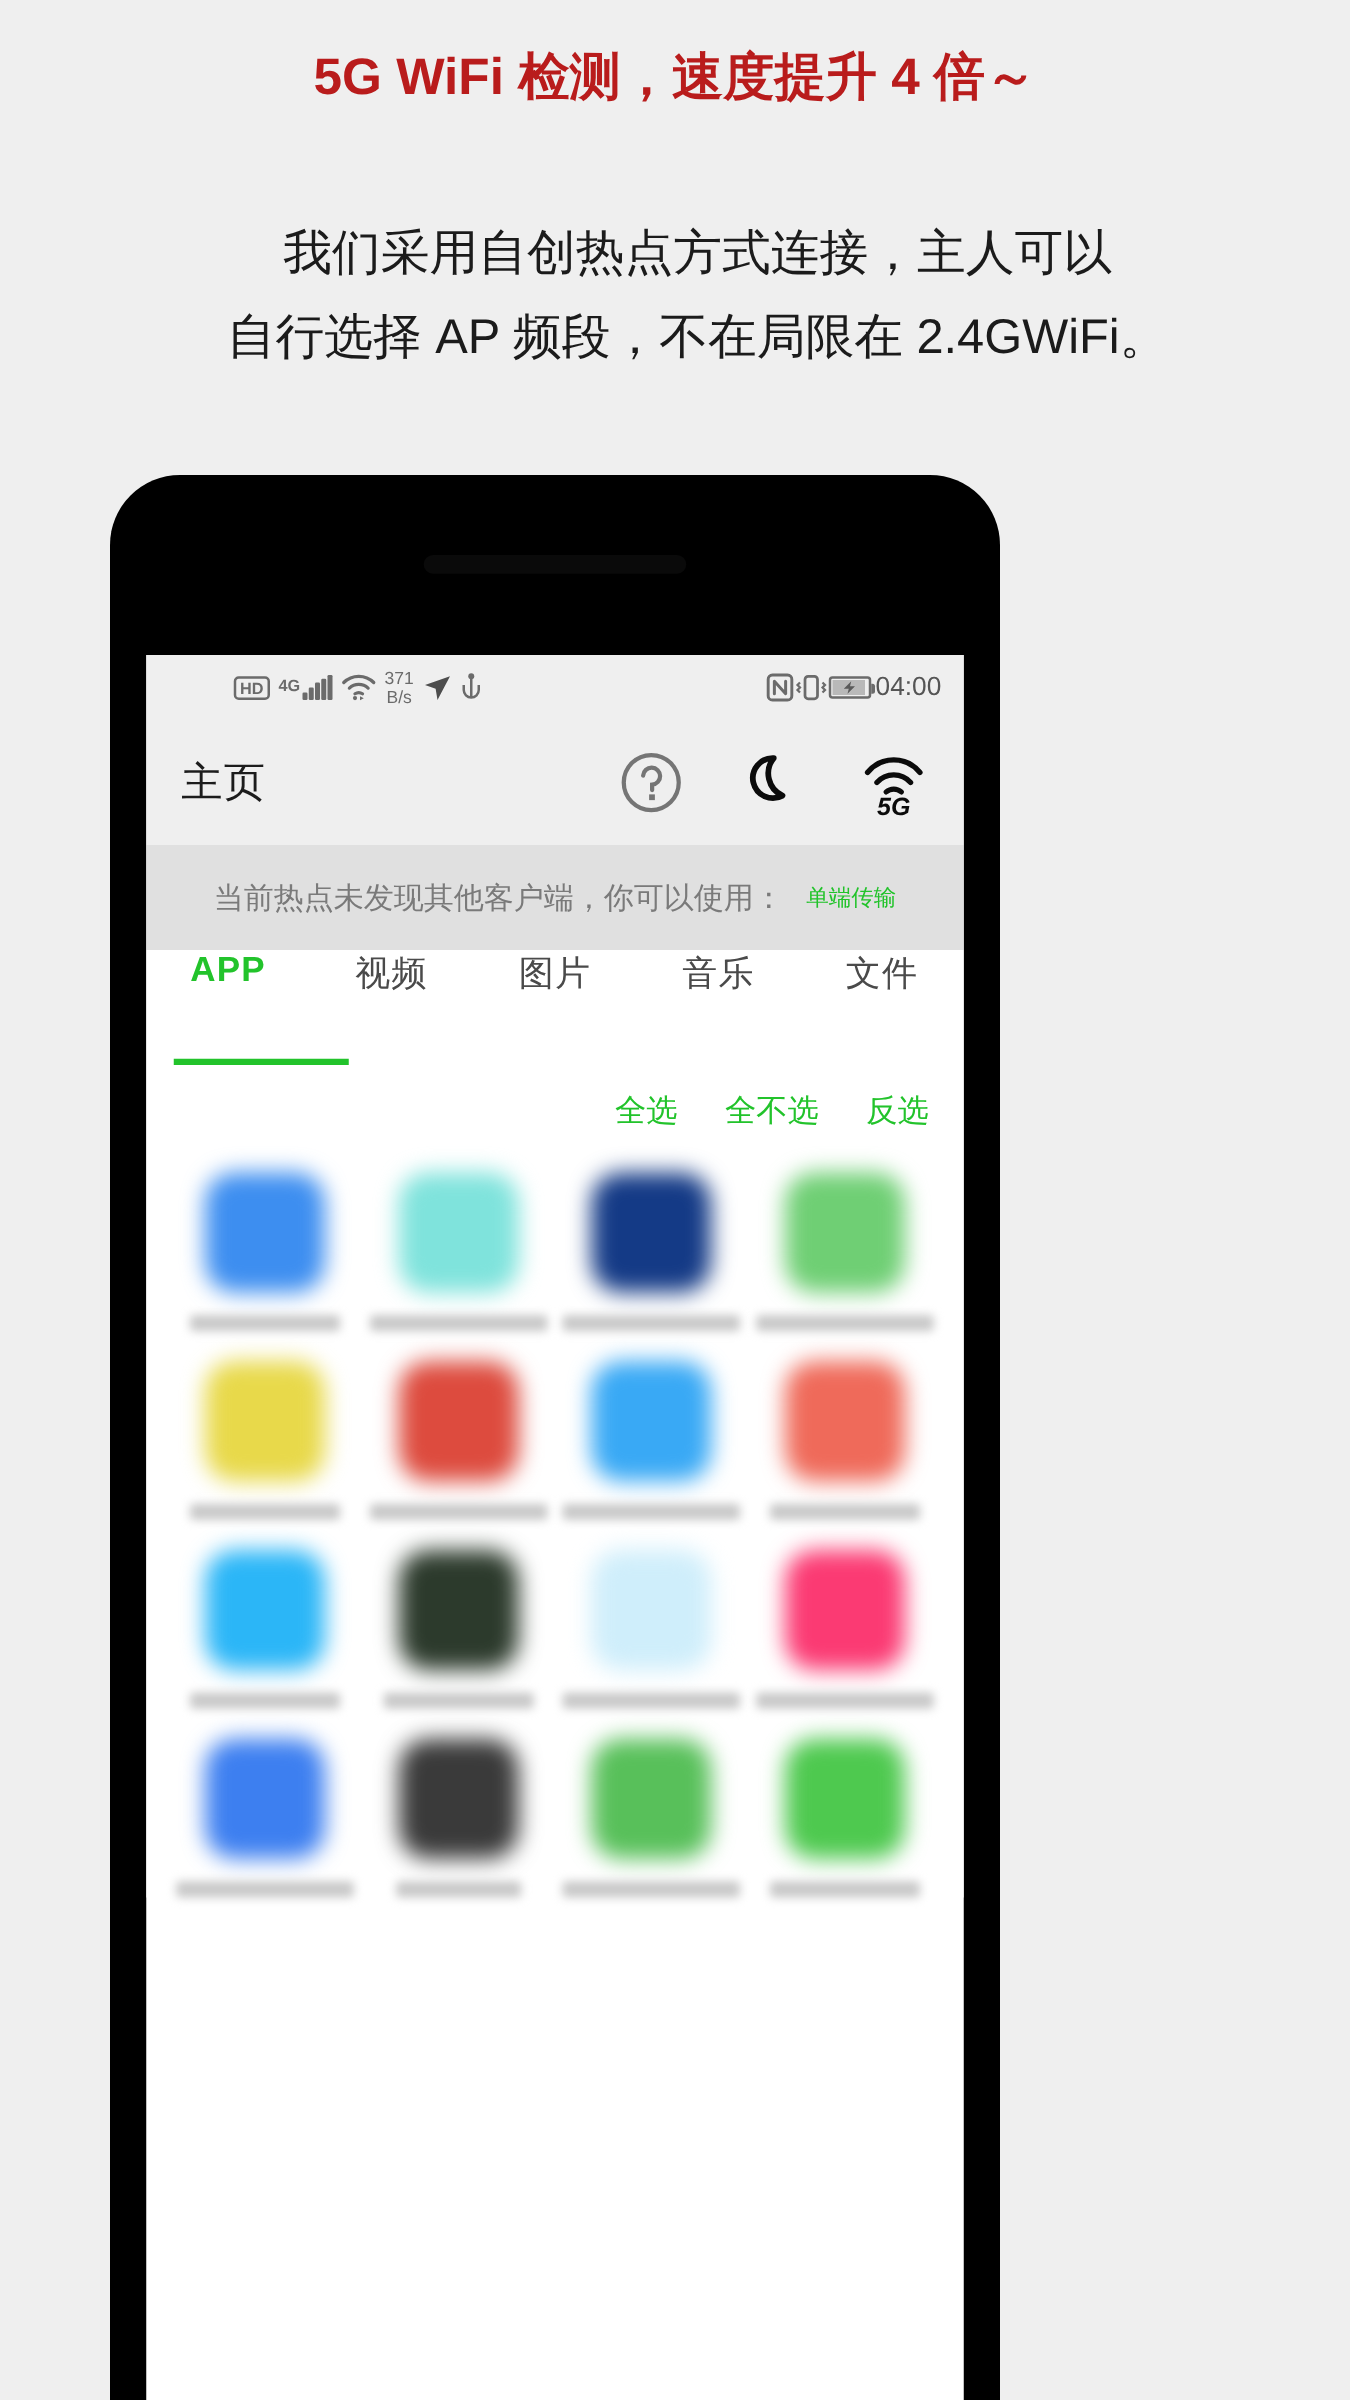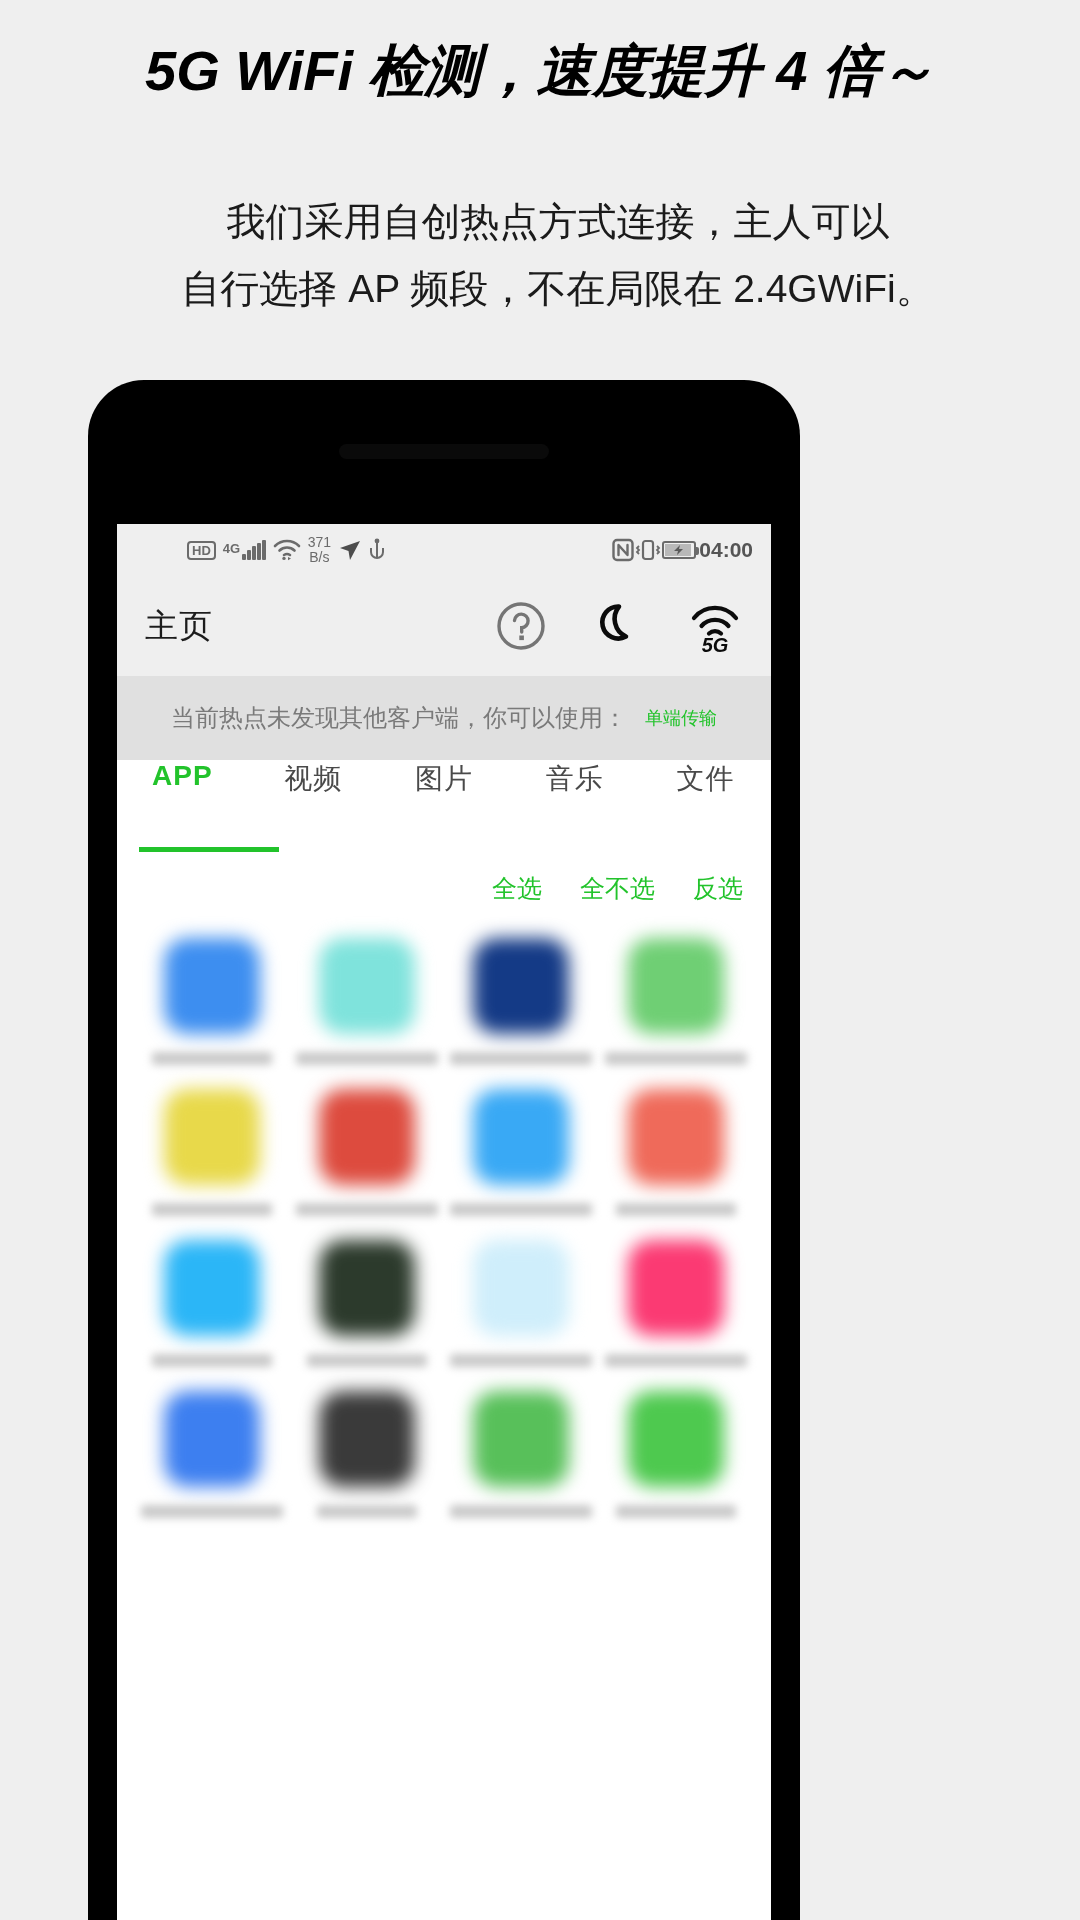--- a/index.html
+++ b/index.html
@@ -9,26 +9,25 @@
     font-family: "Liberation Sans", "DejaVu Sans", sans-serif;
     overflow: hidden;
   }
 
   
   .promo {
     padding-top: 36px;
     text-align: center;
   }
   .promo-title {
-    font-size: 56px;
+    font-size: 41px;
     font-weight: 700;
-    color: #000000;
+    color: #b91c1c;
     letter-spacing: 0px;
     line-height: 1.25;
-    font-style: italic;
   }
   .promo-sub {
     margin-top: 82px;
     font-size: 39px;
     font-weight: 500;
     color: #1b1b1b;
     line-height: 1.72;
     padding-left: 36px;
   }
   .promo-sub .l { display: block; }
@@ -67,21 +66,21 @@
   
   .statusbar {
     height: 52px;
     background: #efefef;
     display: flex;
     align-items: center;
     padding: 0 18px 0 22px;
     color: #6b6b6b;
   }
   .sb-left { display: flex; align-items: center; gap: 7px; flex: 1; }
-  .sb-right { display: flex; align-items: center; gap: 0; font-weight: bold; }
+  .sb-right { display: flex; align-items: center; gap: 0; }
   .hd-badge {
     border: 2px solid #6b6b6b;
     border-radius: 4px;
     font-size: 13px;
     font-weight: 700;
     padding: 1px 3px;
     line-height: 1;
     color: #6b6b6b;
     margin-left: 48px;
   }

